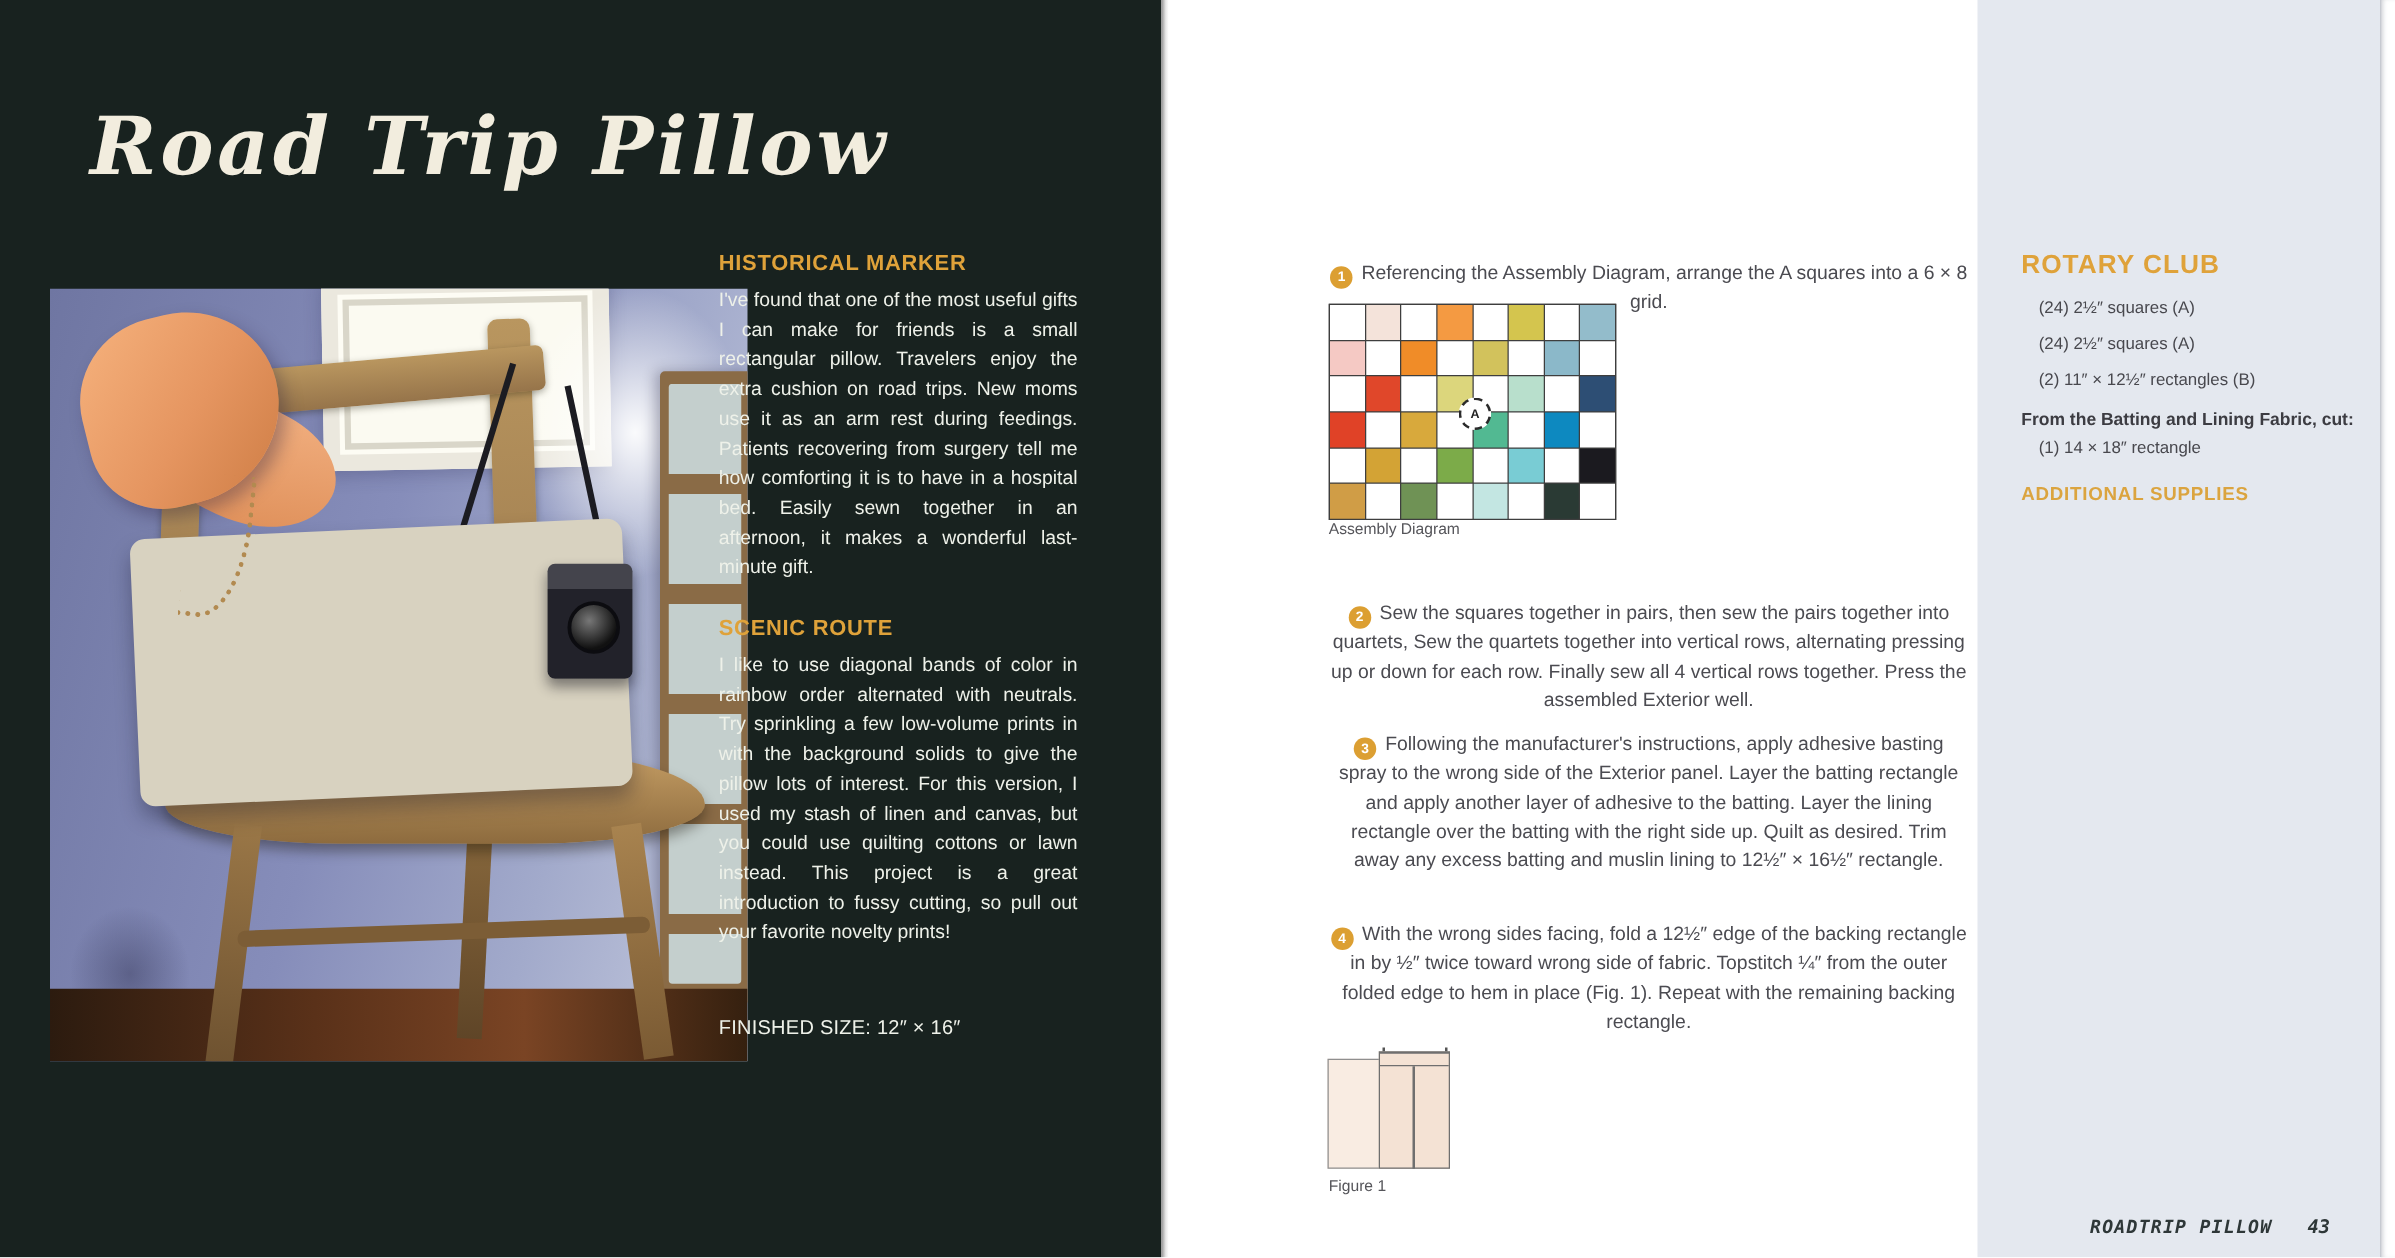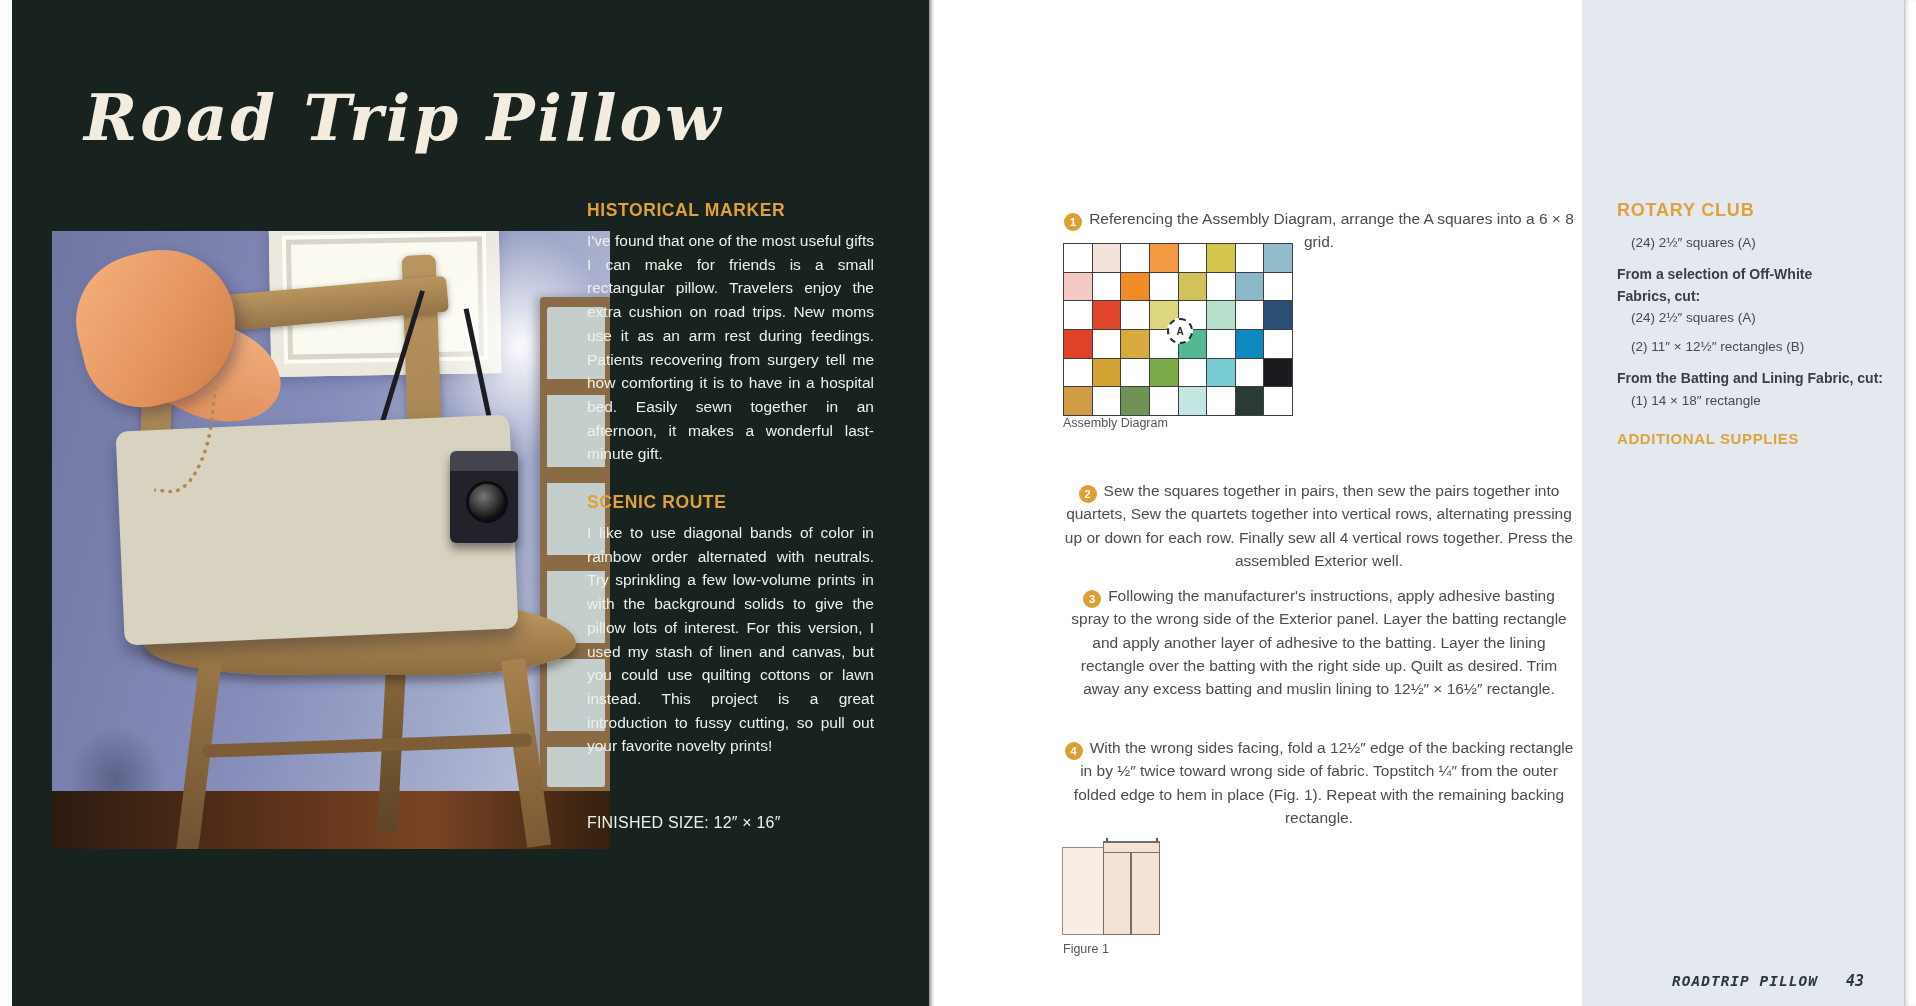--- a/index.html
+++ b/index.html
@@ -1,19 +1,19 @@
 <!DOCTYPE html>
 <html style="--page_dark: #18221f; --cream: #f2edde; --cream_text: #eef1e9; --gold: #dfa23a; --gold2: #dba43f; --badge_gold: #dc9f32; --body_dark: #4b4b51; --sidebar_bg: #e4e8ef; --grid_line: #3e3e3e; --footer_dark: #2e3738;"><head>
 <meta charset="utf-8">
 <style>
   html,body{margin:0;padding:0;background:#ffffff;}
   #spread{position:relative;width:1916px;height:1006px;overflow:hidden;
     font-family:"Liberation Sans",sans-serif;background:#ffffff;}
   
-  #left-page{position:absolute;left:12px;top:0;width:929px;height:1006px;background:var(--page_dark,#18221f);}
+  #left-page{position:absolute;left:0;top:0;width:929px;height:1006px;background:var(--page_dark,#18221f);}
   .title{position:absolute;left:72px;top:80px;width:700px;margin:0;
     font-family:"DejaVu Serif",serif;font-style:italic;font-weight:bold;
     font-size:64px;letter-spacing:3px;color:var(--cream,#f2edde);}
   .intro-col{position:absolute;left:575px;top:200px;width:287px;color:var(--cream_text,#eef1e9);}
   .gold-head{margin:0 0 8px 0;font-size:17.5px;font-weight:bold;letter-spacing:.6px;color:var(--gold,#e0a43c);}
   .intro-col p{margin:0 0 26px 0;font-size:15.5px;line-height:1.53;text-align:justify;}
   .finished{position:absolute;left:575px;top:814px;font-size:16px;letter-spacing:.2px;color:var(--cream_text,#eef1e9);}
   
   #photo{position:absolute;left:0;top:215px;width:558px;height:618px;overflow:hidden;
     background:linear-gradient(105deg,#6f76a2 0%,#868dba 45%,#a2aacb 72%,#c6cbdf 100%);}
@@ -77,21 +77,21 @@
   #figure1 *{position:absolute;box-sizing:border-box;}
   .f1-base{left:0;top:9px;width:98px;height:88px;background:#f9ece2;border:1px solid #8f8f8f;}
   .f1-panel{left:41px;top:3px;width:57px;height:94px;background:#f4e2d4;border:1px solid #6f6f6f;border-top-width:2px;}
   .f1-hem{left:42px;top:11px;width:55px;height:4px;border-bottom:1.5px solid #6f6f6f;}
   .f1-mid{left:68px;top:15px;width:1.5px;height:82px;background:#6f6f6f;}
   .f1-tick1{left:44px;top:0;width:2px;height:3px;background:#555;}
   .f1-tick2{left:94px;top:0;width:2px;height:3px;background:#555;}
   
   #sidebar{position:absolute;left:1582px;top:0;width:322px;height:1006px;background:var(--sidebar_bg,#e4e8ef);}
   .side-inner{position:absolute;left:35px;top:200px;width:272px;color:#3e3e45;}
-  .side-head{margin:0 0 14px 0;font-size:18px;font-weight:bold;letter-spacing:.8px;color:var(--gold,#d9a02f);}
+  .side-head{margin:0 0 14px 0;font-size:21px;font-weight:bold;letter-spacing:.8px;color:var(--gold,#d9a02f);}
   .cut-group{margin-bottom:14px;}
   .cut-label{font-weight:bold;font-size:14px;line-height:1.55;white-space:pre-line;color:#3c3c42;}
   .cut-item{margin:3px 0 0 14px;font-size:13.5px;color:#48484e;}
   .supplies-head{margin:22px 0 10px 0;font-size:15px;font-weight:bold;letter-spacing:.6px;color:var(--gold2,#dba43f);}
   #supplies{margin:0;padding:0;list-style:none;}
   #supplies li{position:relative;margin:0 0 9px 14px;font-size:14px;color:#45454b;}
   #supplies li::before{content:"•";position:absolute;left:-13px;color:#45454b;}
   #footer{position:absolute;right:40px;bottom:16px;display:flex;gap:28px;align-items:baseline;
     font-family:"DejaVu Sans Mono",monospace;font-style:italic;font-weight:bold;color:var(--footer_dark,#2e3738);}
   .footer-title{font-size:14.5px;letter-spacing:1px;}
@@ -276,22 +276,20 @@
   </section>
 
   <aside id="sidebar">
     <div class="side-inner">
       <h2 class="side-head">ROTARY CLUB</h2>
 
       <div class="cut-group">
         <div class="cut-item">(24) 2½″ squares (A)</div>
       </div>
       <div class="cut-group">
-        <div class="cut-label">From a selection of Off-White
-Fabrics, cut:</div>
         <div class="cut-item">(24) 2½″ squares (A)</div>
       </div>
       <div class="cut-group">
         <div class="cut-item">(2) 11″ × 12½″ rectangles (B)</div>
       </div>
       <div class="cut-group">
         <div class="cut-label">From the Batting and Lining Fabric, cut:</div>
         <div class="cut-item">(1) 14 × 18″ rectangle</div>
       </div>
 

